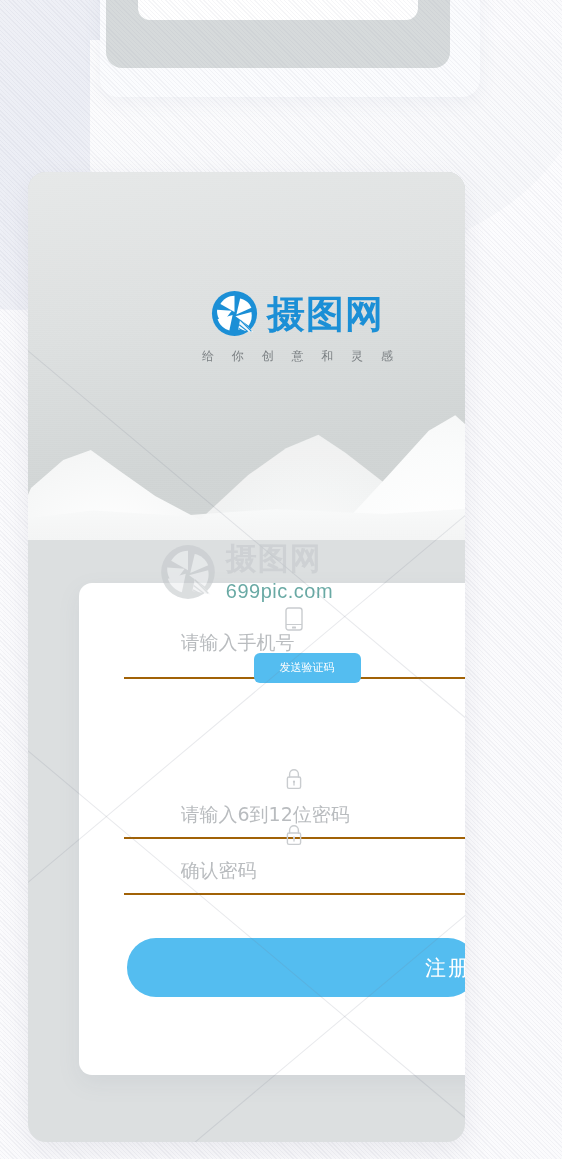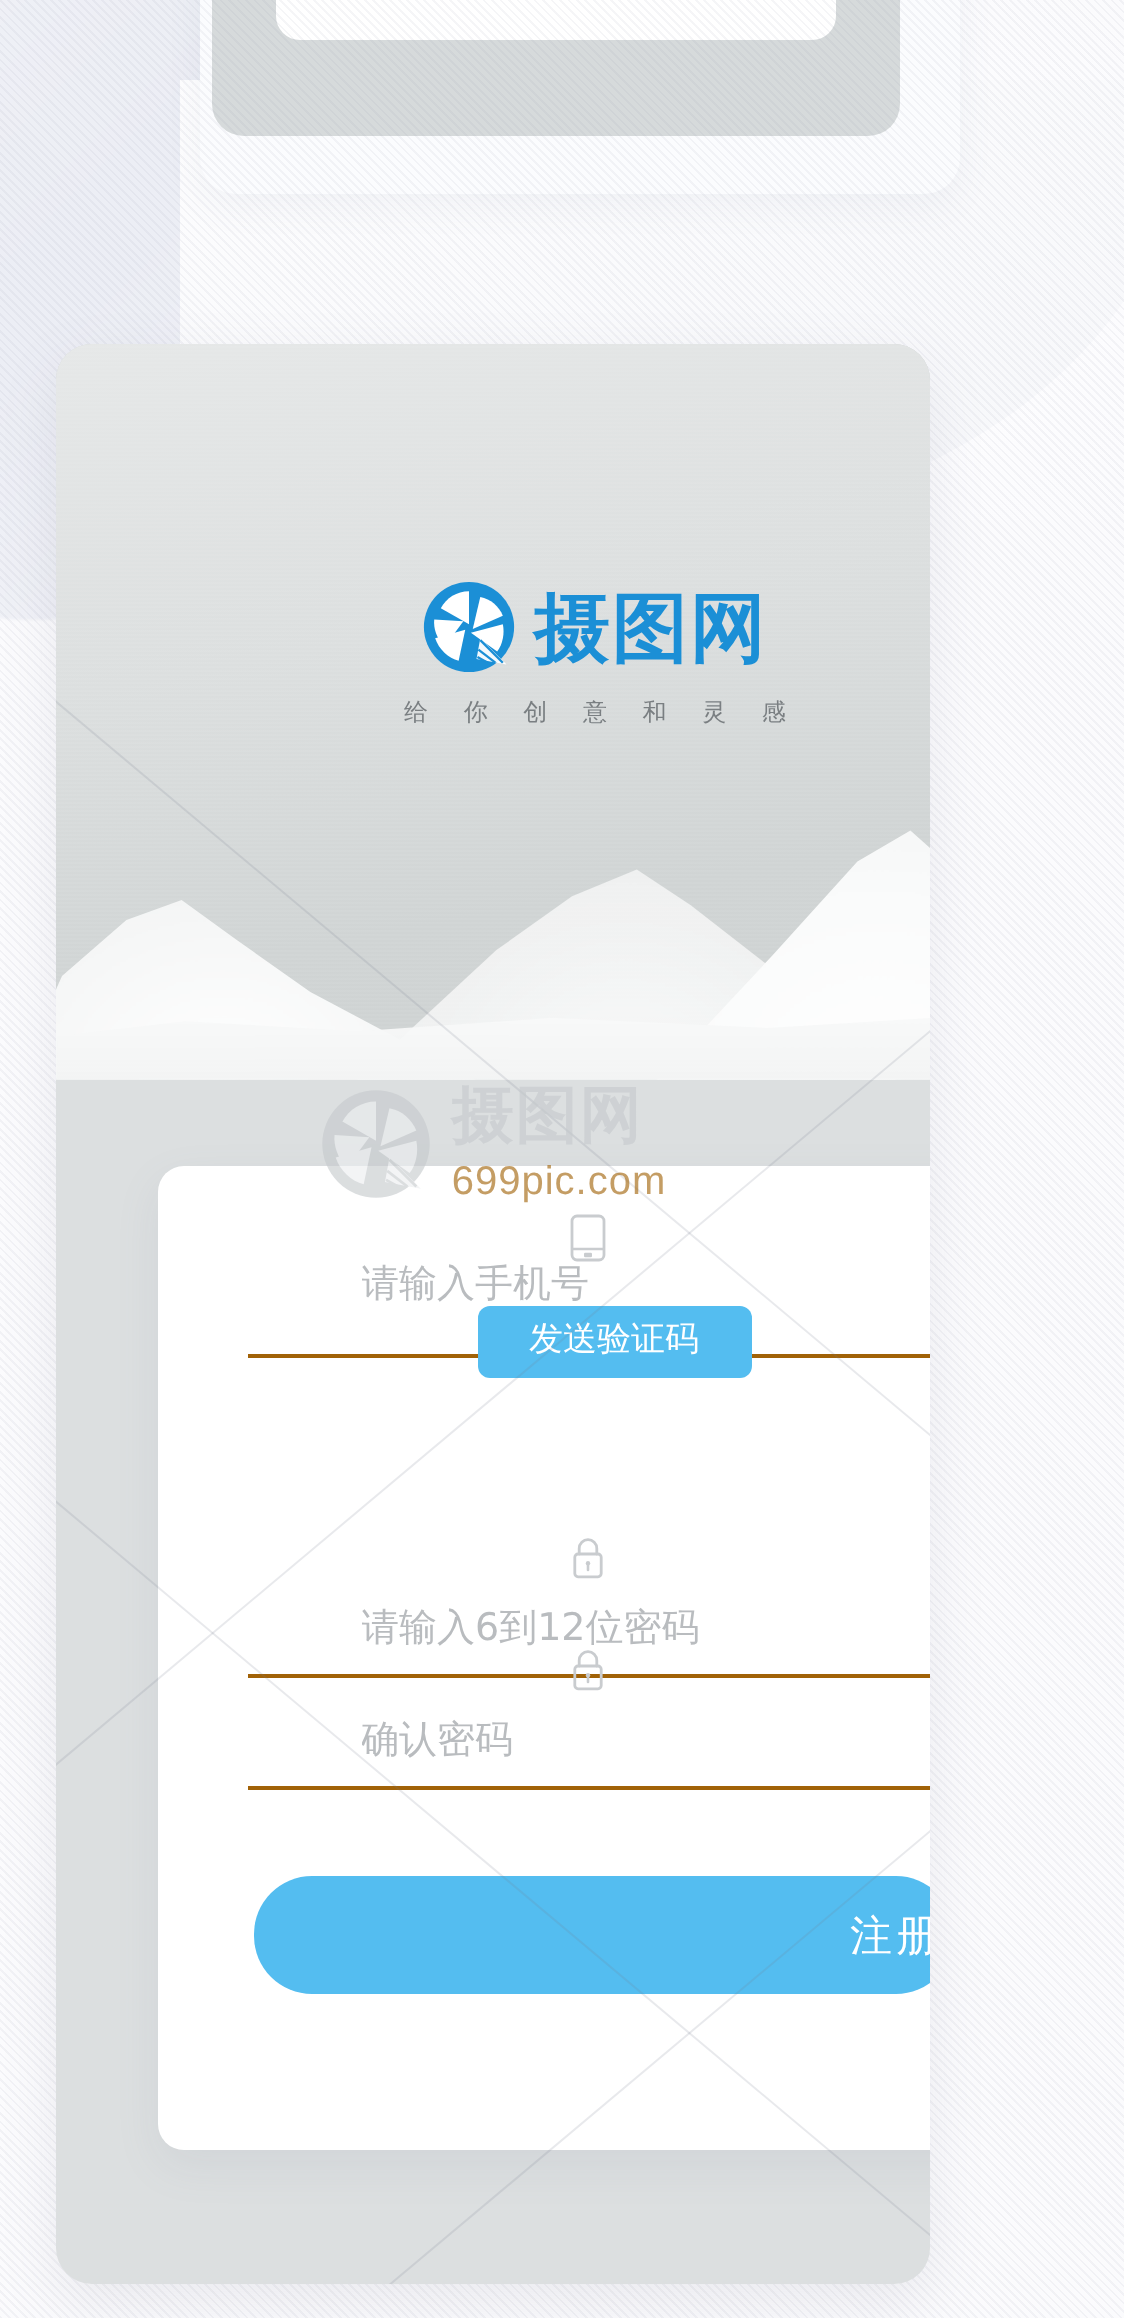--- a/index.html
+++ b/index.html
@@ -254,21 +254,21 @@
   }
   .field-input::placeholder { color: #b9bcbf; }
 
   #send-code-button {
     flex: 0 0 auto;
     margin-left: 10px;
     background: #54bdf0;
     color: #ffffff;
     border: none;
     border-radius: 6px;
-    font-size: 17px;
+    font-size: 11px;
     padding: 9px 26px 10px;
     cursor: pointer;
     font-family: "DejaVu Sans", "Liberation Sans", sans-serif;
     line-height: 1;
     white-space: nowrap;
   }
 
   #register-button {
     position: absolute;
     left: 48px;
@@ -304,21 +304,21 @@
   #watermark-title {
     font-size: 31px;
     font-weight: 700;
     color: #c6cacd;
     letter-spacing: 1px;
     font-family: "DejaVu Sans", "Liberation Sans", sans-serif;
   }
   #watermark-domain {
     margin-top: 7px;
     font-size: 20px;
-    color: #a16207;
+    color: #0f766e;
     letter-spacing: 0.5px;
     font-family: "Liberation Sans", sans-serif;
   }
 
   
   #watermark-lines {
     position: absolute;
     inset: 0;
     pointer-events: none;
     overflow: hidden;

